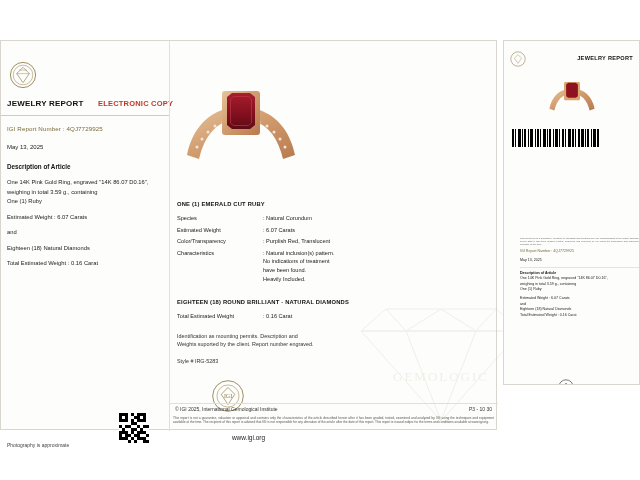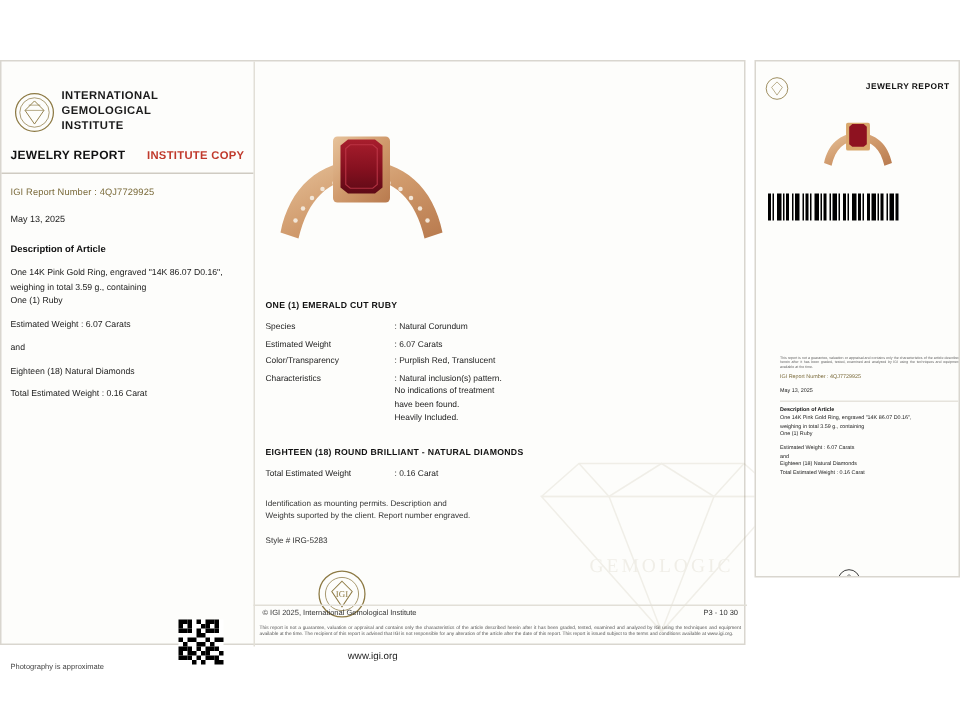--- a/index.html
+++ b/index.html
@@ -302,28 +302,23 @@
       <text x="110" y="90" font-size="13" fill="#9c8f6a" text-anchor="middle" font-family="Liberation Serif, serif" letter-spacing="2">GEMOLOGIC</text>
     </svg>
 
     <svg class="igi-logo" viewBox="0 0 40 40">
       <circle cx="20" cy="20" r="18" fill="none" stroke="#8d7a44" stroke-width="1.2"></circle>
       <circle cx="20" cy="20" r="14" fill="none" stroke="#8d7a44" stroke-width=".7"></circle>
       <path d="M20 9 L29 18 L20 31 L11 18 Z" fill="none" stroke="#8d7a44" stroke-width=".9"></path>
       <path d="M11 18 L29 18 M14.5 13 L25.5 13" stroke="#8d7a44" stroke-width=".6"></path>
     </svg>
 
-    <div class="inst-name">
-      <div>INTERNATIONAL</div>
-      <div>GEMOLOGICAL</div>
-      <div>INSTITUTE</div>
-    </div>
 
     <div class="jr-title">JEWELRY REPORT</div>
-    <div class="ec-title">INSTITUTE COPY</div>
+    <div class="ec-title">ELECTRONIC COPY</div>
     <div class="hdr-rule"></div>
 
     <div class="left-col">
       <div class="rpt-num">IGI Report Number : 4QJ7729925</div>
       <div class="date">May 13, 2025</div>
       <div class="sec-label">Description of Article</div>
       <div class="desc-line">One 14K Pink Gold Ring, engraved "14K 86.07 D0.16",</div>
       <div class="desc-line">weighing in total 3.59 g., containing</div>
       <div class="desc-line">One (1) Ruby</div>
       <div class="spacer-6"></div>

